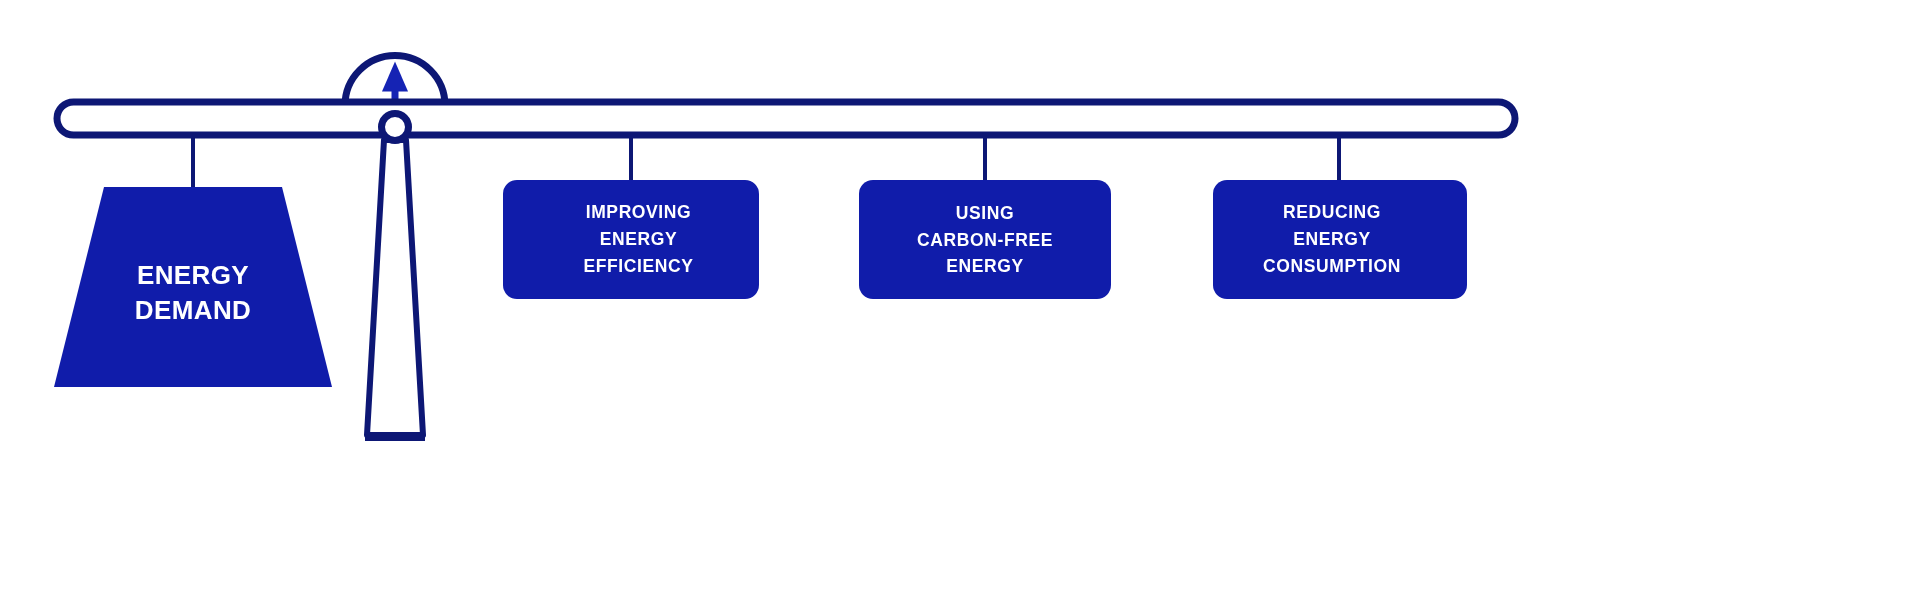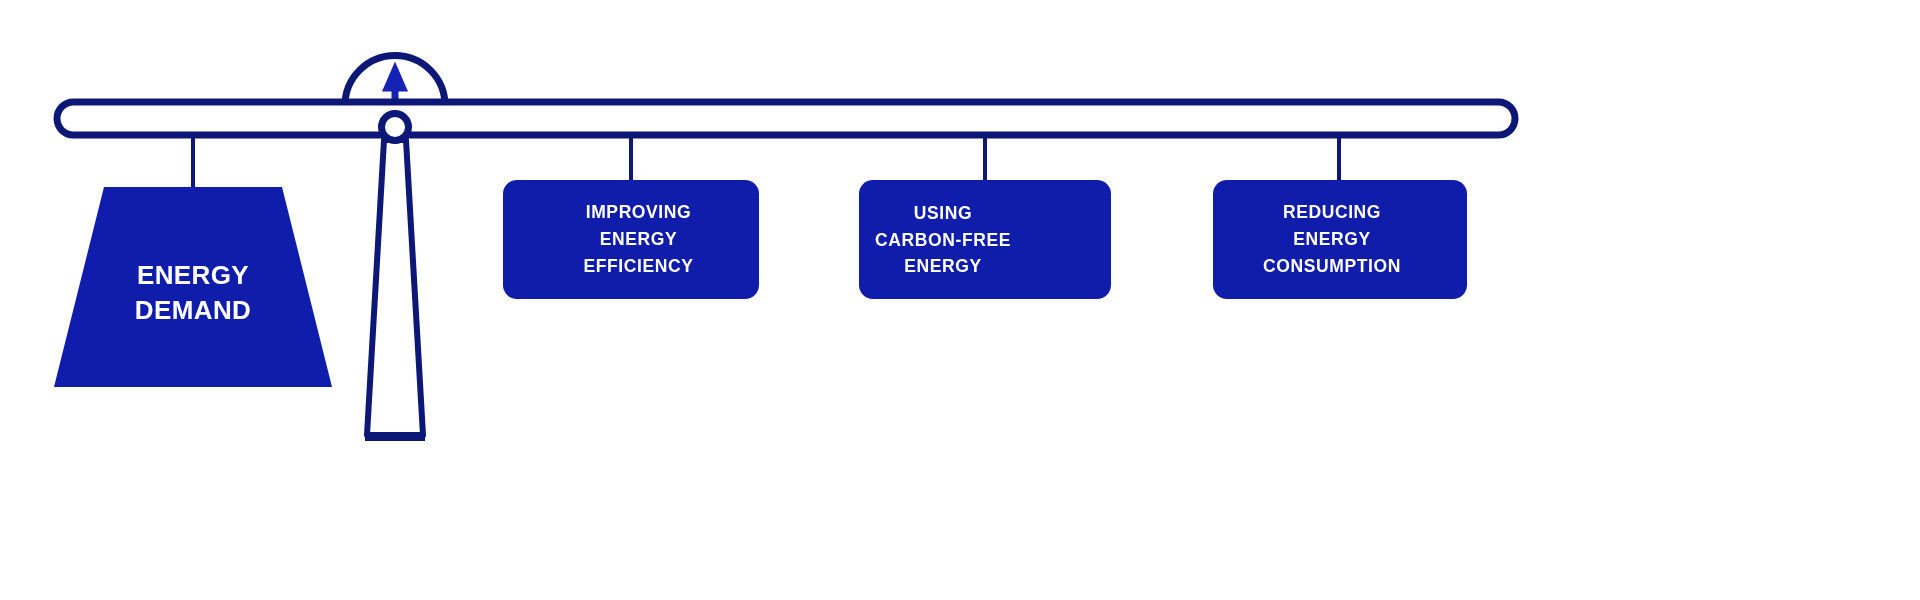--- a/index.html
+++ b/index.html
@@ -94,20 +94,20 @@
     <circle id="pivot-circle" fill="#ffffff" stroke="#0d1775" stroke-width="7" cx="395" cy="127" r="13.5"></circle>
   </svg>
 
   <div class="label label-demand" style="left: 54px; top: 248px; width: 278px; height: 90px;">ENERGY
 DEMAND</div>
 
   <div class="label label-box label-box-1" style="left: 503px; top: 180px; width: 271px; height: 119px;">IMPROVING
 ENERGY
 EFFICIENCY</div>
 
-  <div class="label label-box label-box-2" style="left: 817px; top: 180px; width: 252px; height: 120px;">USING
+  <div class="label label-box label-box-2" style="left: 859px; top: 180px; width: 252px; height: 120px;">USING
 CARBON-FREE
 ENERGY</div>
 
   <div class="label label-box label-box-3" style="left: 1213px; top: 180px; width: 238px; height: 119px;">REDUCING
 ENERGY
 CONSUMPTION</div>
 </div>
 
 </body></html>

